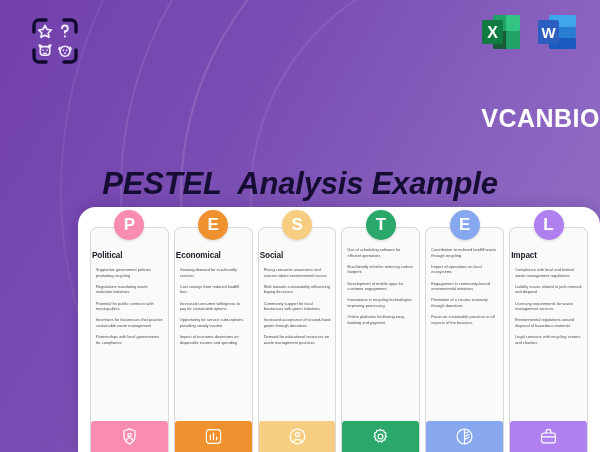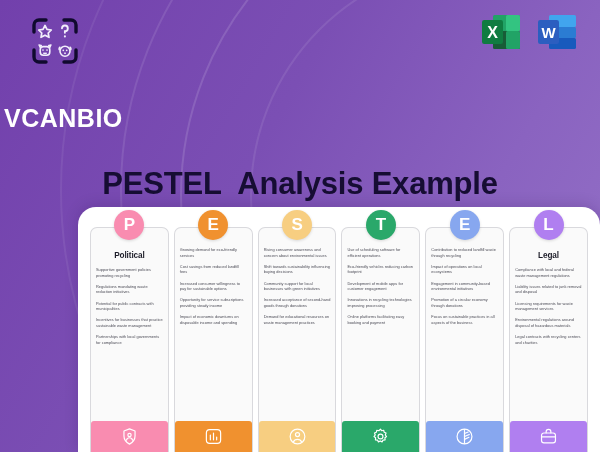--- a/index.html
+++ b/index.html
@@ -39,36 +39,37 @@
 
   
   #office-icons {
     position: absolute; right: 22px; top: 11px;
     display: flex; gap: 14px; z-index: 6;
   }
   .office-icon { width: 42px; height: 42px; position: relative; }
 
   
   #brand-title {
-    position: absolute; left: 4px; right: 0; top: 104px;
-    text-align: left;
+    position: absolute; left: 13px; right: 0; top: 104px;
+    text-align: right;
     color: #ffffff;
     font-size: 25px;
     font-weight: bold;
     letter-spacing: 0.5px;
     z-index: 5;
   }
   #main-title {
     position: absolute; left: 0; right: 0; top: 166px;
     text-align: center;
     color: #160d33;
     font-size: 31px;
     font-weight: bold;
     letter-spacing: -0.2px;
     z-index: 5;
+    font-style: italic;
   }
   #main-title .t-light { font-weight: bold; }
 
   
   #card {
     position: absolute;
     left: 78px; top: 207px;
     width: 522px; height: 245px;
     background: #ffffff;
     border-radius: 18px 18px 0 0;
@@ -104,21 +105,20 @@
     color: #ffffff;
     font-size: 17px;
     font-weight: bold;
     display: flex;
     align-items: center;
     justify-content: center;
     box-shadow: 0 1px 3px rgba(0,0,0,0.14);
     z-index: 3;
   }
   .col-title {
-    text-align: center;
     font-size: 8.2px;
     font-weight: bold;
     color: #1d1d29;
     padding: 6px 1px 5px 1px;
     letter-spacing: -0.1px;
   }
   .col-body {
     flex: 1 1 auto;
     padding: 2px 5px 0 5px;
     overflow: hidden;
@@ -225,36 +225,38 @@
           <div class="col-footer" style="background: rgb(249, 140, 176);">
             <svg viewBox="0 0 24 24" fill="none" stroke="#ffffff" stroke-width="1.5" stroke-linecap="round" stroke-linejoin="round">
               <path d="M12 2.4 19 5.1 v6.3 c0 5-3 8.1-7 10.2 -4-2.1-7-5.2-7-10.2 V5.1z"></path>
               <circle cx="12" cy="10.1" r="2.1"></circle>
               <path d="M8.2 16.6 a3.9 3.9 0 0 1 7.6 0"></path>
             </svg>
           </div>
         </div>
         <div class="column">
           <div class="badge" style="background: rgb(240, 145, 47);">E</div>
+          <div class="col-title">Economical</div>
           <div class="col-body">
             <div class="bullet">Growing demand for eco-friendly services</div>
             <div class="bullet">Cost savings from reduced landfill fees</div>
             <div class="bullet">Increased consumer willingness to pay for sustainable options</div>
             <div class="bullet">Opportunity for service subscriptions providing steady income</div>
             <div class="bullet">Impact of economic downturns on disposable income and spending</div>
           </div>
           <div class="col-footer" style="background: rgb(240, 145, 47);">
             <svg viewBox="0 0 24 24" fill="none" stroke="#ffffff" stroke-width="1.5" stroke-linecap="round" stroke-linejoin="round">
               <rect x="3" y="3.4" width="18" height="17.2" rx="4.2"></rect>
               <path d="M8 16.2 V10.2 M12 16.2 V7.6 M16 16.2 V12.6"></path>
             </svg>
           </div>
         </div>
         <div class="column">
           <div class="badge" style="background: rgb(247, 206, 129);">S</div>
+          <div class="col-title">Social</div>
           <div class="col-body">
             <div class="bullet">Rising consumer awareness and concern about environmental issues</div>
             <div class="bullet">Shift towards sustainability influencing buying decisions</div>
             <div class="bullet">Community support for local businesses with green initiatives</div>
             <div class="bullet">Increased acceptance of second-hand goods through donations</div>
             <div class="bullet">Demand for educational resources on waste management practices</div>
           </div>
           <div class="col-footer" style="background: rgb(247, 206, 129);">
             <svg viewBox="0 0 24 24" fill="none" stroke="#ffffff" stroke-width="1.5" stroke-linecap="round" stroke-linejoin="round">
               <circle cx="12" cy="12" r="9.3"></circle>
@@ -291,21 +293,21 @@
           <div class="col-footer" style="background: rgb(135, 167, 239);">
             <svg viewBox="0 0 24 24" fill="none" stroke="#ffffff" stroke-width="1.5" stroke-linecap="round" stroke-linejoin="round">
               <path d="M12 2.6 a9.4 9.4 0 0 1 0 18.8 9.4 9.4 0 0 1 0-18.8z"></path>
               <path d="M12 3.4 V20.6"></path>
               <path d="M12 8.2 L16.6 6.4 M12 12 L18 9.4 M12 15.6 L17.6 13"></path>
             </svg>
           </div>
         </div>
         <div class="column">
           <div class="badge" style="background: rgb(176, 127, 240);">L</div>
-          <div class="col-title">Legal</div>
+          <div class="col-title">Impact</div>
           <div class="col-body">
             <div class="bullet">Compliance with local and federal waste management regulations</div>
             <div class="bullet">Liability issues related to junk removal and disposal</div>
             <div class="bullet">Licensing requirements for waste management services</div>
             <div class="bullet">Environmental regulations around disposal of hazardous materials</div>
             <div class="bullet">Legal contracts with recycling centers and charities</div>
           </div>
           <div class="col-footer" style="background: rgb(176, 127, 240);">
             <svg viewBox="0 0 24 24" fill="none" stroke="#ffffff" stroke-width="1.5" stroke-linecap="round" stroke-linejoin="round">
               <rect x="3.2" y="7.6" width="17.6" height="12.4" rx="3"></rect>

